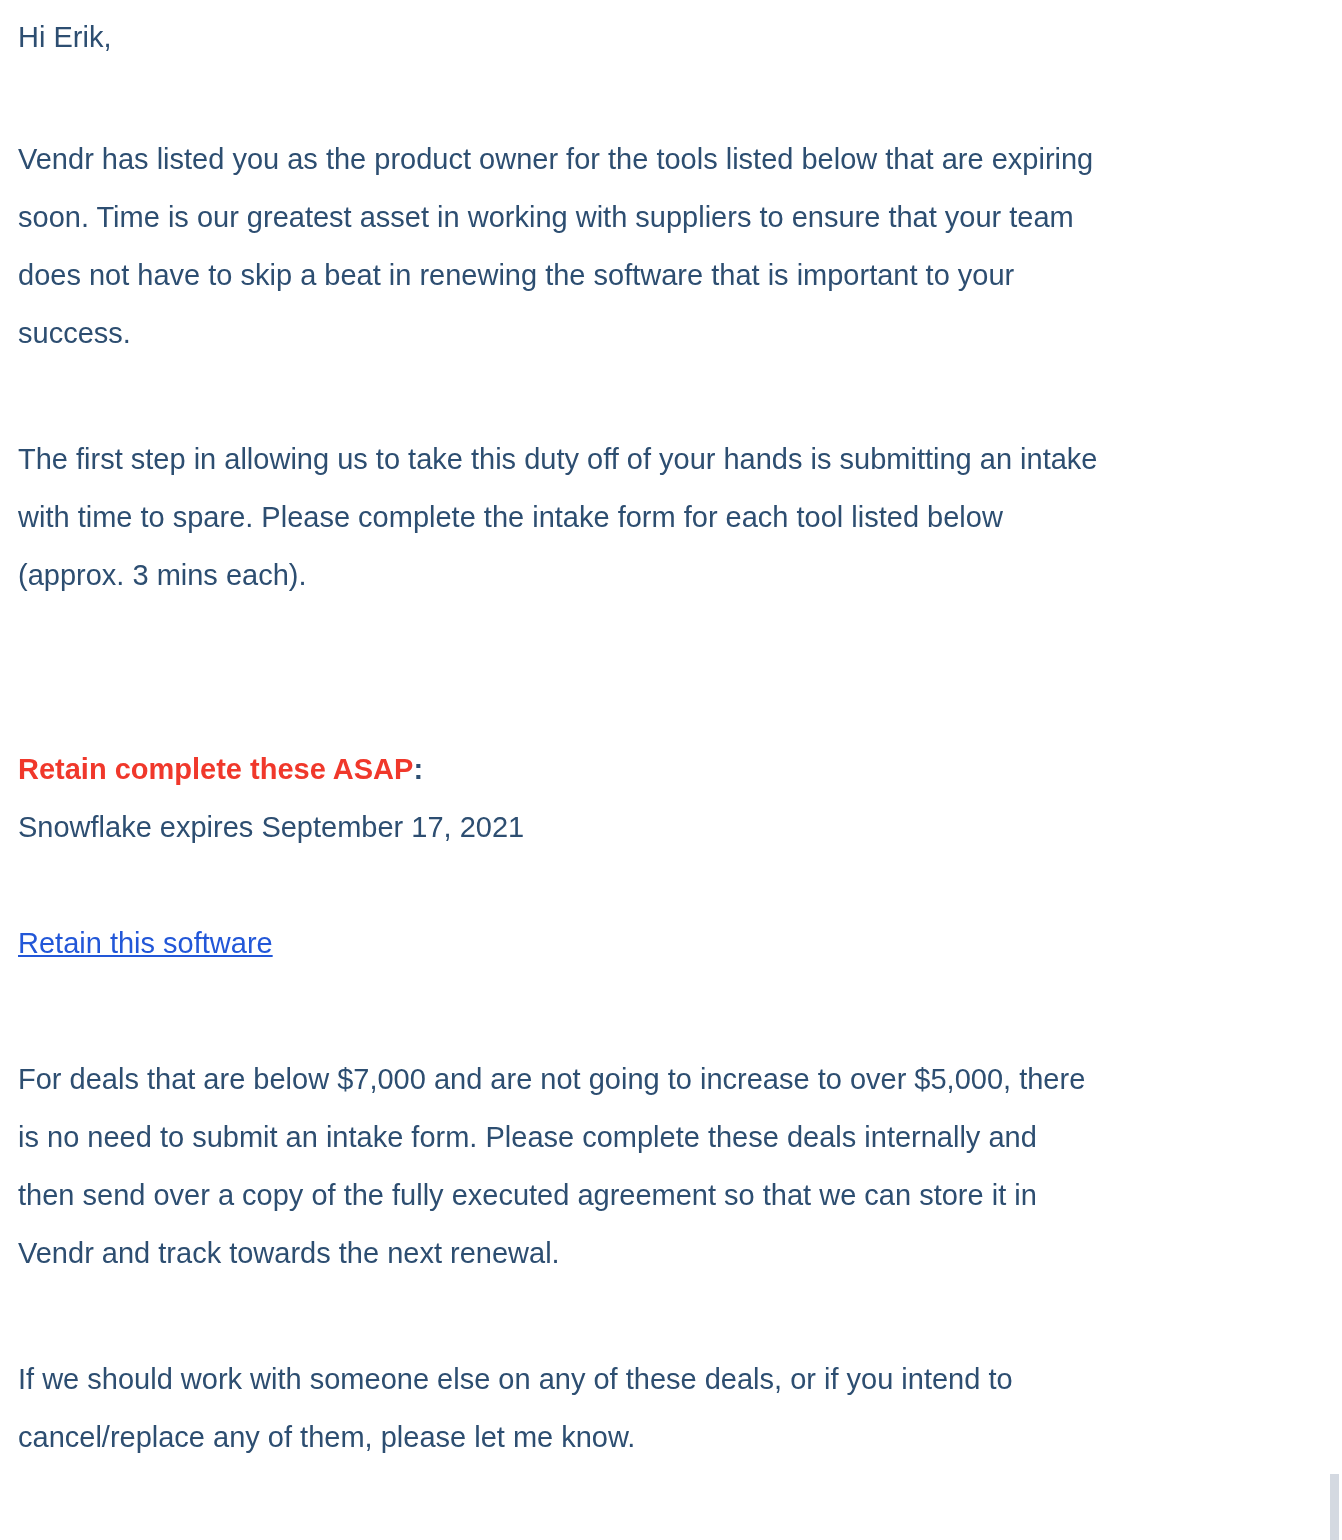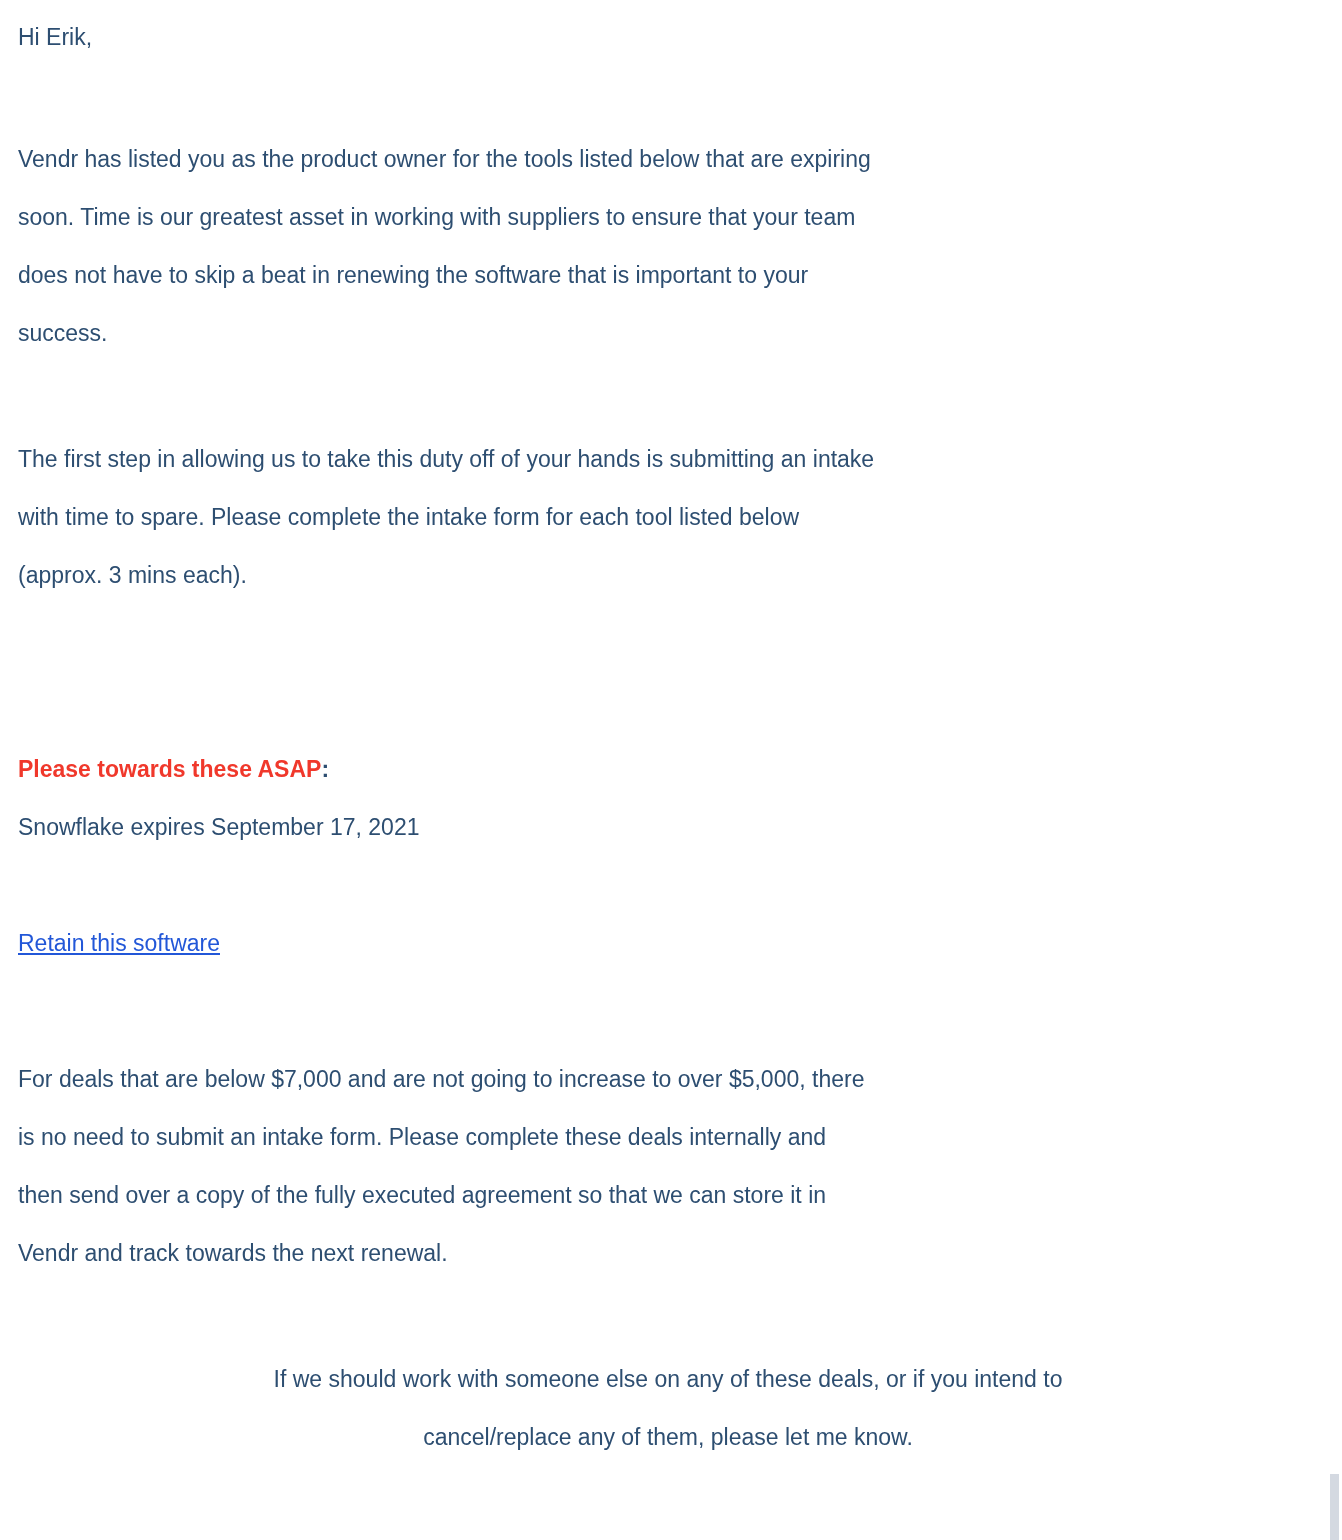--- a/index.html
+++ b/index.html
@@ -10,42 +10,42 @@
     height: 1540px;
     overflow: hidden;
   }
   .email-body {
     position: relative;
     box-sizing: border-box;
     width: 1342px;
     height: 1244px;
     padding: 8px 24px 0 18px;
     font-family: "Liberation Sans", sans-serif;
-    font-size: 23px;
+    font-size: 29px;
     line-height: 58px;
     color: var(--body-color, #2d4e71);
   }
   .para, .line {
     white-space: pre-line;
   }
   .greeting          { margin-bottom: 64px; }
   .intro-para        { margin-bottom: 68px; }
   .first-step-para   { margin-bottom: 78px; }
   .heading-line      { font-weight: bold; }
   .heading-red       { color: var(--alert-color, #f0382b); }
   .heading-colon     { color: var(--body-color, #2d4e71); }
   .link-line         { margin-bottom: 78px; }
   .retain-link {
     color: var(--link-color, #2257d8);
     text-decoration: underline;
     cursor: pointer;
     text-align: right;
   }
   .deals-para        { margin-bottom: 68px; }
-  .someone-para      { margin-bottom: 56px; text-align: center; }
+  .someone-para      { margin-bottom: 56px; }
   .scrollbar-thumb {
     position: absolute;
     right: 3px;
     top: 1474px;
     width: 9px;
     height: 66px;
     background: var(--scrollbar-color, #d4d9e1);
   }
 </style>
 </head>
@@ -58,21 +58,21 @@
   <div class="para intro-para">Vendr has listed you as the product owner for the tools listed below that are expiring
 soon. Time is our greatest asset in working with suppliers to ensure that your team
 does not have to skip a beat in renewing the software that is important to your
 success.</div>
 
   <div class="para first-step-para">The first step in allowing us to take this duty off of your hands is submitting an intake
 with time to spare. Please complete the intake form for each tool listed below
 (approx. 3 mins each).</div>
 
   <div class="line heading-line">
-    <span class="heading-red">Please towards these ASAP</span><span class="heading-colon">:</span>
+    <span class="heading-red">Retain complete these ASAP</span><span class="heading-colon">:</span>
   </div>
 
   <div class="line">Snowflake expires September 17, 2021</div>
 
   <div class="line link-line">
     <a class="retain-link" href="#">Retain this software</a>
   </div>
 
   <div class="para deals-para">For deals that are below $7,000 and are not going to increase to over $5,000, there
 is no need to submit an intake form. Please complete these deals internally and

